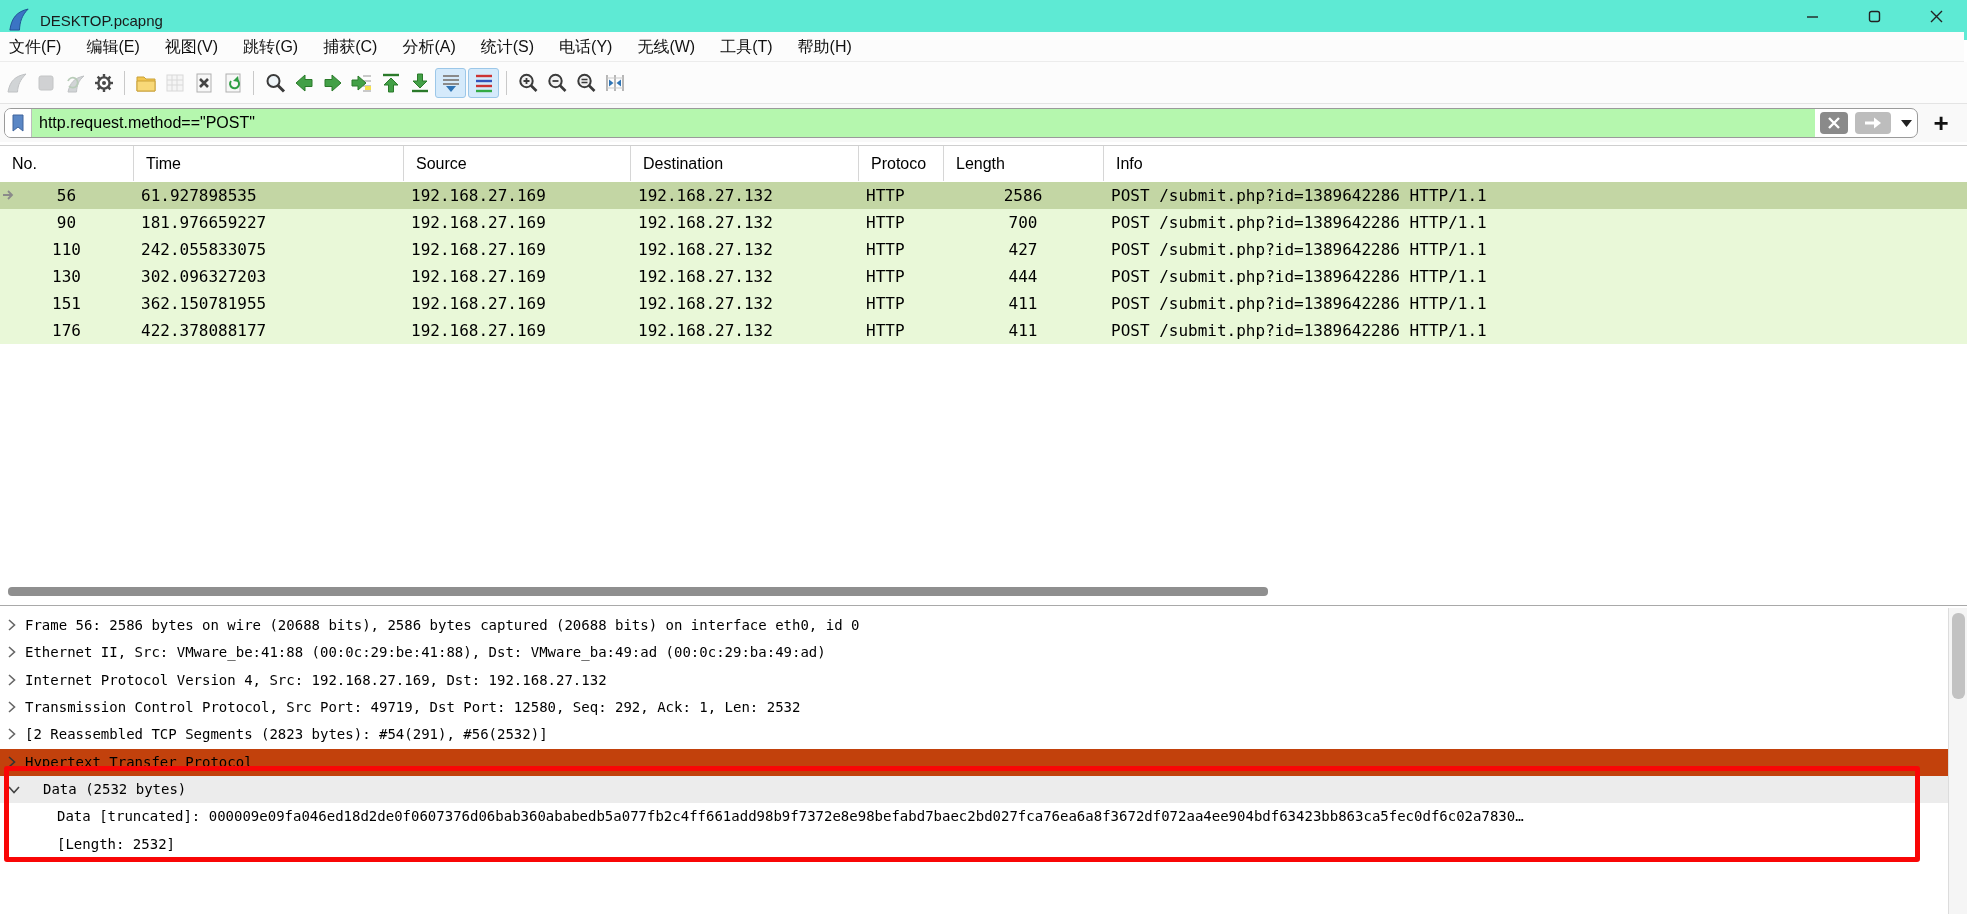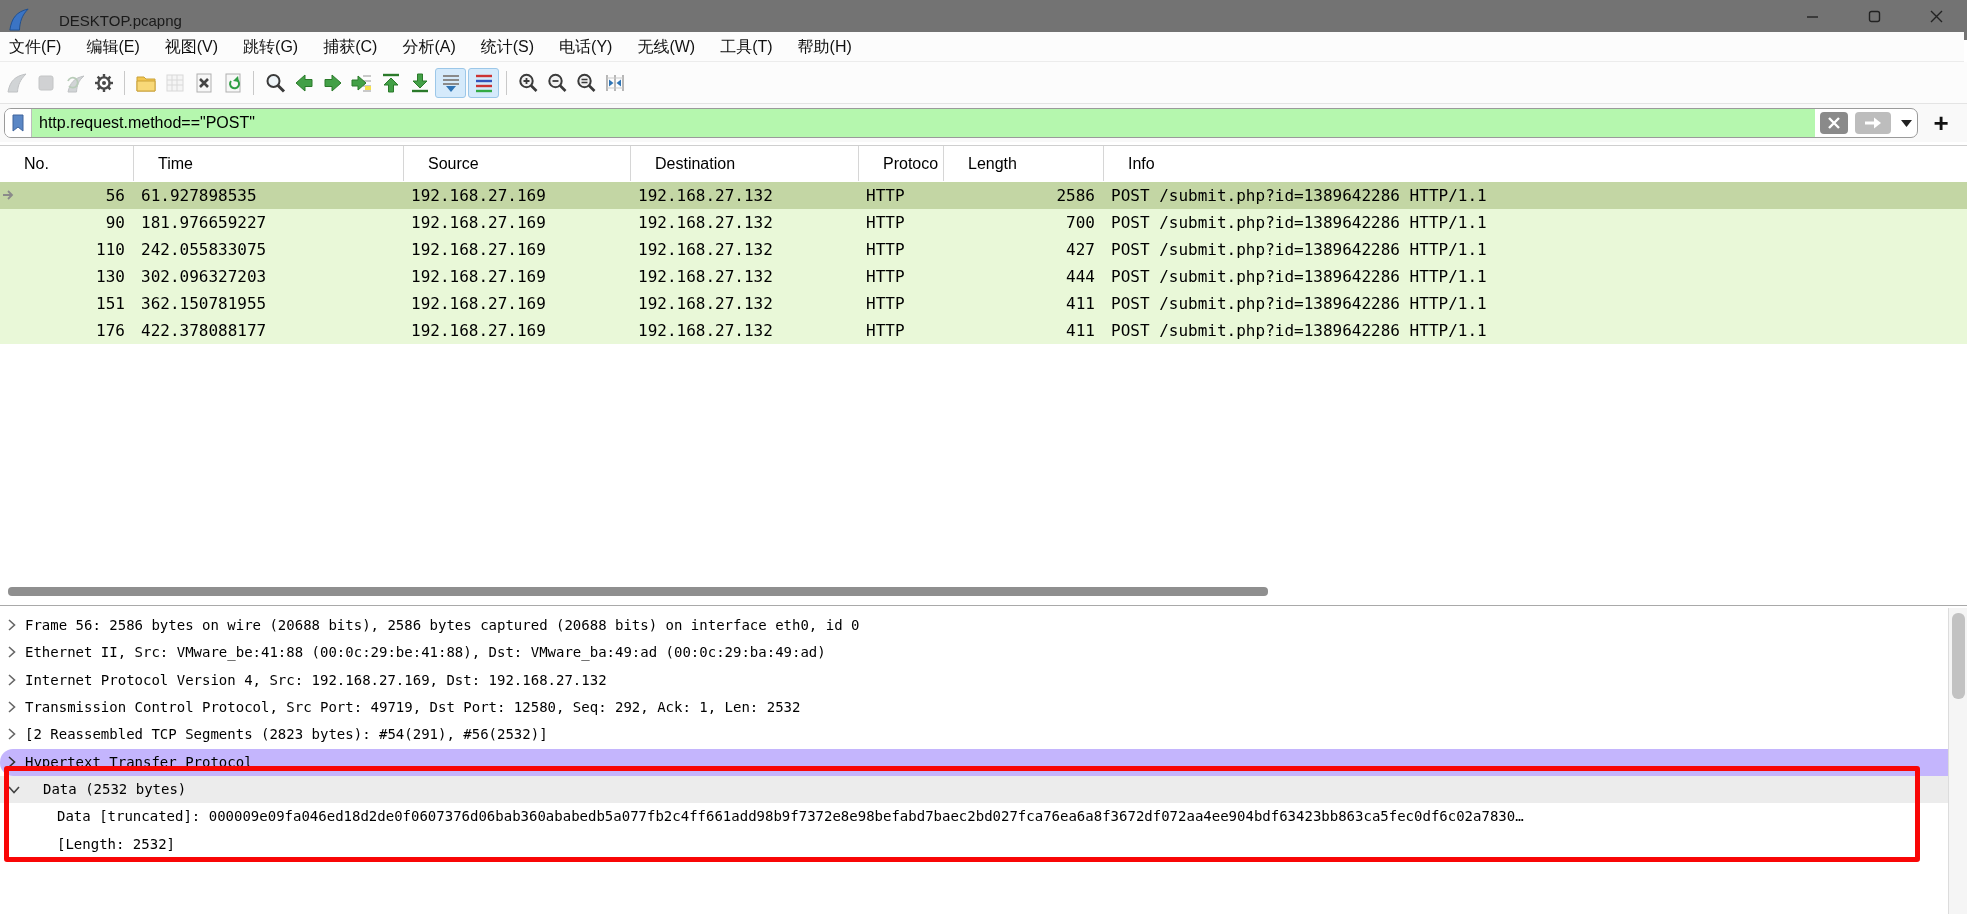--- a/index.html
+++ b/index.html
@@ -2,21 +2,21 @@
 <html><head>
 <meta charset="utf-8">
 <style>
   * { margin:0; padding:0; box-sizing:border-box; }
   html,body { width:1967px; height:914px; overflow:hidden; background:#fff;
               font-family:"Liberation Sans", sans-serif; }
   .app { position:relative; width:1967px; height:914px; background:#fff; }
 
   
   .titlebar { position:absolute; left:0; top:0; width:1967px; height:40px;
-              background:#737373; display:flex; align-items:center;gap:19px; }
+              background:#5eead4; display:flex; align-items:center; }
   .titlebar .logo { margin-left:8px; width:22px; height:24px; }
   .titlebar .title { margin-left:10px; font-size:15px; color:#1a1a1a; }
   .wincontrols { position:absolute; right:0; top:0; height:32px; display:flex; }
   .winbtn { width:62px; height:32px; display:flex; align-items:center; justify-content:center; }
 
   
   .menubar { position:absolute; left:0; top:32px; width:1964px; height:30px;
              background:#fcfcfc; display:flex; align-items:center; border-bottom:1px solid #ececec; }
   .menuitem { padding:0 9px; margin-right:7px; font-size:16px; color:#111; line-height:30px; }
 
@@ -44,41 +44,41 @@
             display:flex; align-items:center; justify-content:center; }
   .fcaret { width:22px; height:28px; display:flex; align-items:center; justify-content:center; }
   .fplus  { position:absolute; left:1924px; top:4px; width:34px; height:30px;
             display:flex; align-items:center; justify-content:center;
             font-size:26px; font-weight:bold; color:#111; }
 
   
   .pgrid { display:grid; grid-template-columns:133px 270px 227px 228px 85px 160px 1fr; }
   .plheader { position:absolute; left:0; top:145px; width:1967px; height:36px; background:#ffffff;
               border-top:1px solid #cfcfcf; font-size:16px; color:#000; }
-  .plheader .hcell { line-height:35px; padding-left:24px; white-space:nowrap; overflow:hidden; }
+  .plheader .hcell { line-height:35px; padding-left:12px; white-space:nowrap; overflow:hidden; }
   .plheader .hcell + .hcell { border-left:1px solid #d6d6d6; }
   .plrows { position:absolute; left:0; top:182px; width:1967px; }
   .prow { height:27px; line-height:27px; font-family:"DejaVu Sans Mono","Liberation Mono",monospace;
           font-size:16px; color:#000; background:#e9f8d8; }
   .prow.sel { background:#c3d6a4; }
   .prow .c { padding-left:8px; white-space:nowrap; overflow:hidden; }
-  .prow .c.num { text-align:right; padding-right:8px; padding-left:8px; }
+  .prow .c.num { text-align:center; padding-right:8px; padding-left:8px; }
   .rowmarker { position:absolute; left:2px; top:188px; }
 
   .hthumb { position:absolute; left:8px; top:587px; width:1260px; height:9px;
             background:#8f8f8f; border-radius:4px; }
   .splitter { position:absolute; left:0; top:605px; width:1967px; height:1px; background:#a9a9a9; }
 
   
   .details { position:absolute; left:0; top:608px; width:1566px; height:306px; background:#fff;
              font-family:"DejaVu Sans Mono","Liberation Mono",monospace; font-size:14px; color:#000; }
   .dline { position:absolute; left:0; width:1967px; height:27px; line-height:27px; white-space:nowrap; overflow:hidden; }
   .dline .dtext { position:absolute; left:25px; }
   .dline .darrow { position:absolute; left:7px; top:6px; }
-  .dline.seltcp { background:#c4b5fd;border-radius:13px; }
+  .dline.seltcp { background:#c2410c; }
   .dline.graybg { background:#ececec; }
   .dline .child { position:absolute; left:57px; }
 
   .redbox { position:absolute; left:4px; top:766px; width:1916px; height:96px;
             border:5px solid #f90606; border-radius:3px; z-index:6; pointer-events:none; }
 
   .vscroll { position:absolute; left:1948px; top:608px; width:19px; height:306px;
              background:#f5f5f5; border-left:1px solid #dcdcdc; }
   .vthumb { position:absolute; left:3px; top:5px; width:13px; height:86px; background:#c2c2c2; border-radius:6px; }
 </style>

